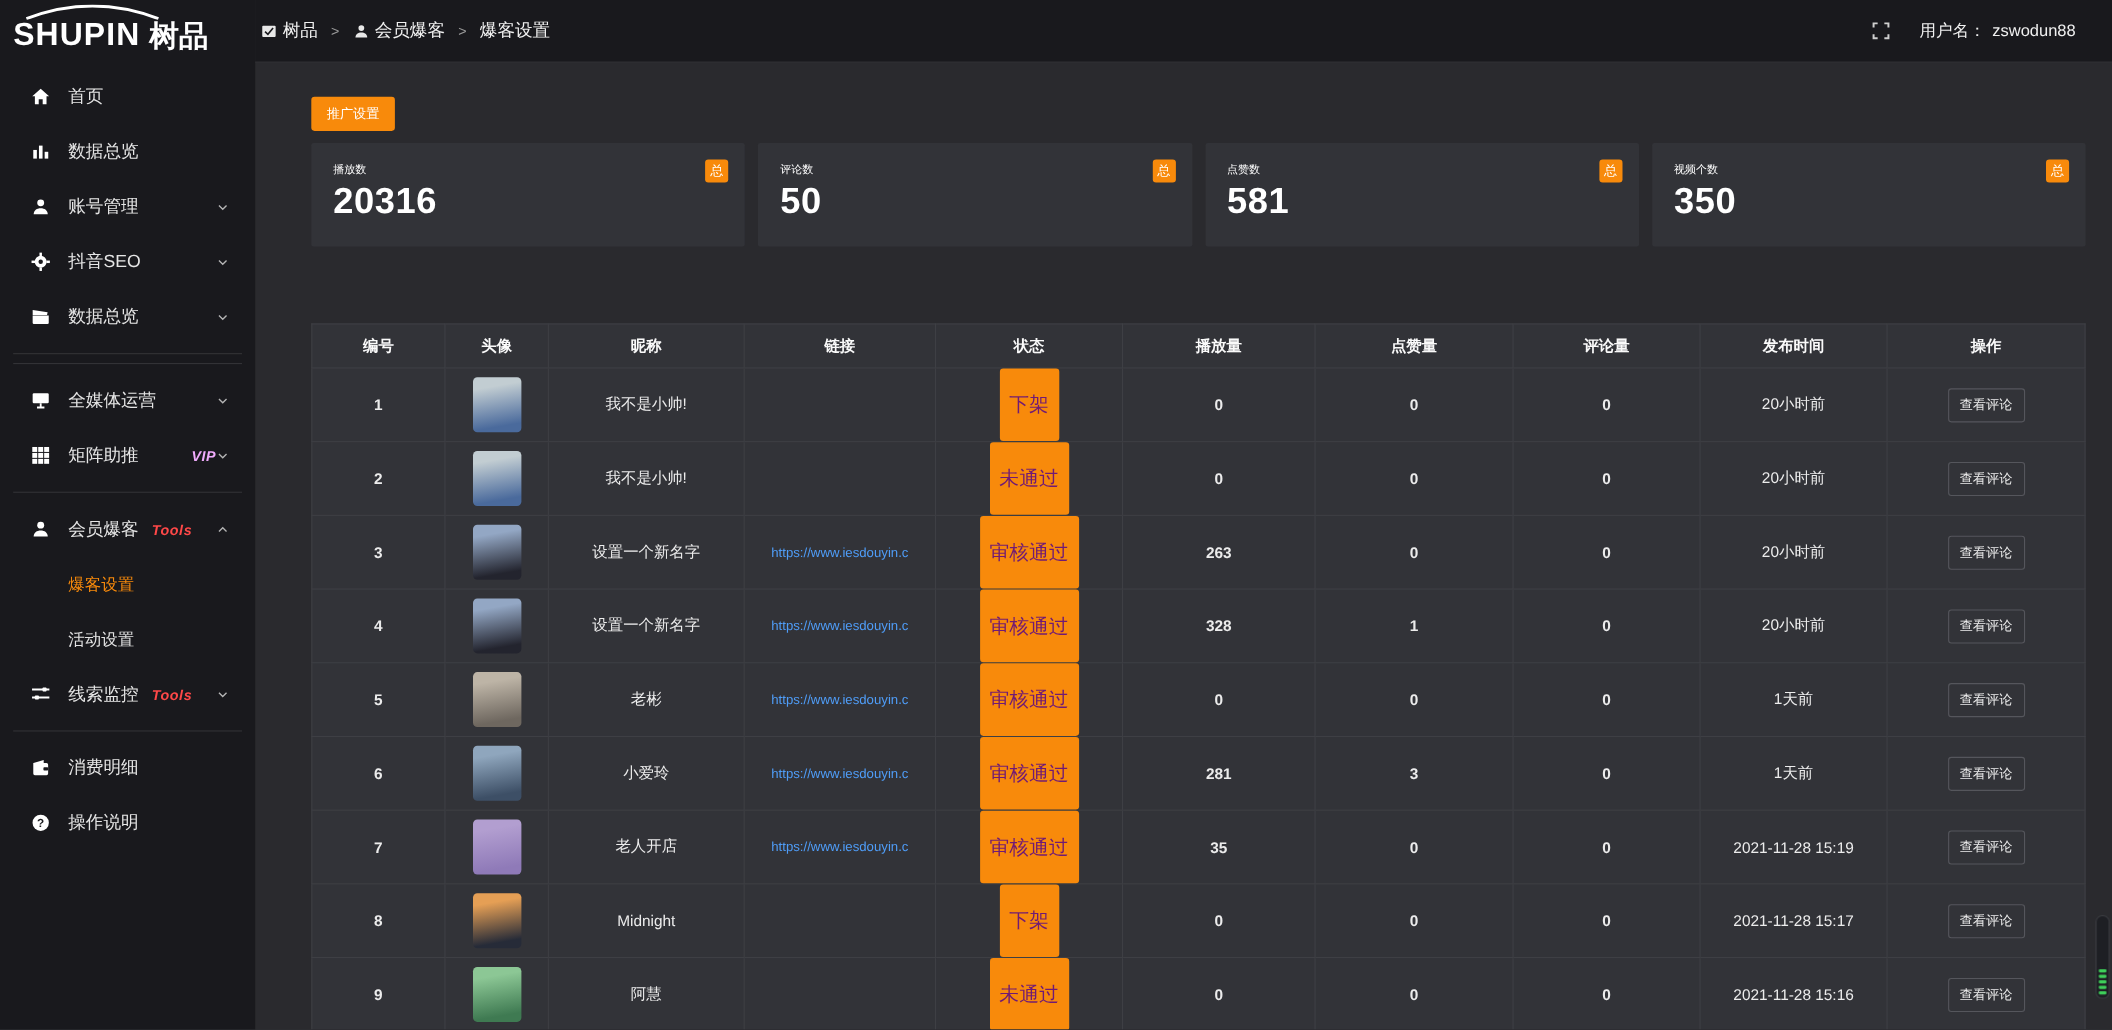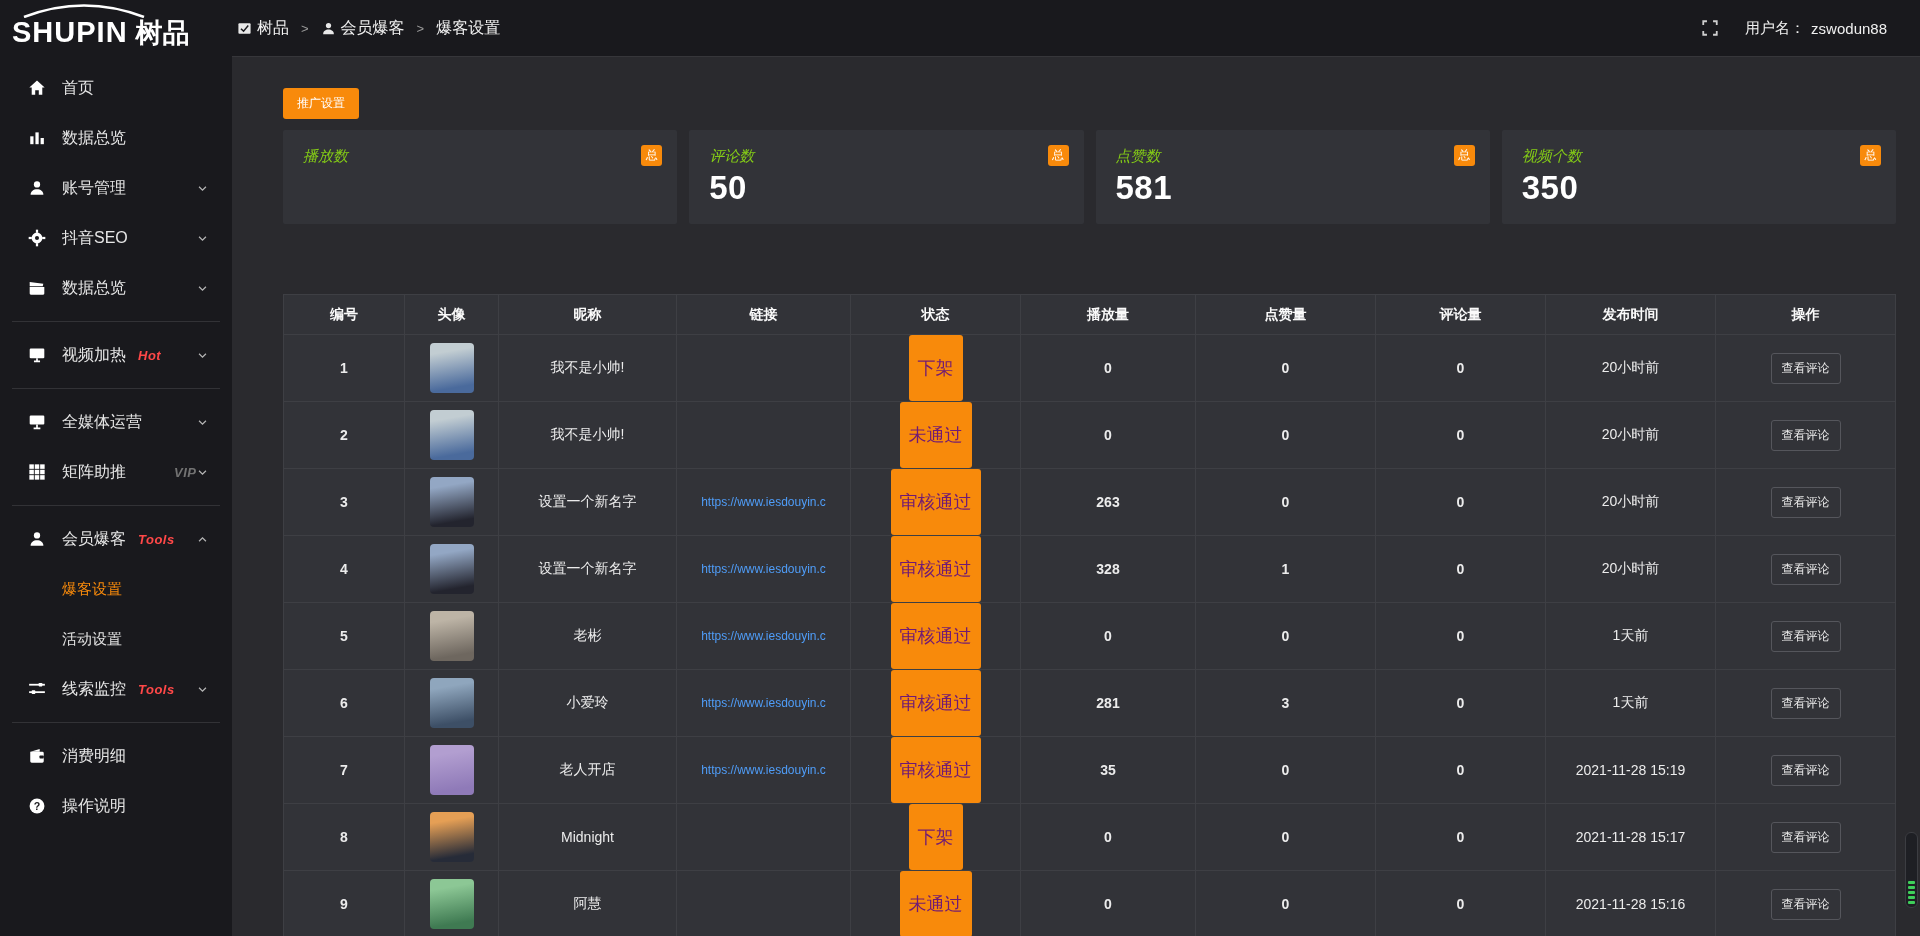--- a/index.html
+++ b/index.html
@@ -36,21 +36,21 @@
   .topbar-right { margin-left:auto; display:flex; align-items:center; gap:26px; }
   .fullscreen-btn { width:18px; height:18px; color:#cfcfcf; cursor:pointer; display:inline-flex; }
   .user-box { display:flex; align-items:center; gap:6px; font-size:15px; color:#f0f0f0; cursor:pointer; }
   .user-chevron { width:12px; height:12px; color:#cfcfcf; display:inline-flex; margin-top:2px; }
   
   .content { flex:1; padding:31px 25px 0 51px; overflow:hidden; }
   .promo-btn { background:var(--accent,#f88a0b); color:#fff; border:none; font-size:12px;
                padding:7px 14px; border-radius:3px; cursor:pointer; display:inline-block; margin-bottom:11px; }
   .cards { display:flex; gap:12px; margin-bottom:70px; }
   .stat-card { flex:1; height:94px; background:var(--panel-bg,#323338); border-radius:2px; position:relative; padding:17px 20px; }
-  .stat-label { font-size:15px; color:#84cc16;font-style:italic; }
+  .stat-label { font-size:10px; color:#ffffff; }
   .stat-value { font-size:33px; font-weight:700; color:#fff; margin-top:3px; letter-spacing:.5px; }
   .stat-badge { position:absolute; top:15px; right:15px; background:var(--accent,#f88a0b); color:#fff;
                 font-size:12px; width:21px; height:21px; border-radius:3px; display:flex; align-items:center; justify-content:center; }
   
   table { width:1612px; table-layout:fixed; border-collapse:collapse; background:var(--panel-bg,#323338); }
   th { height:40px; font-size:14px; font-weight:700; color:#fafafa; border:1px solid #3e3f44; }
   td { height:63.5px; text-align:center; font-size:14px; color:#ececec; border:1px solid #3e3f44; vertical-align:middle; }
   td.num { font-weight:600; }
   .avatar { width:44px; height:50px; border-radius:4px; margin:0 auto; }
   .nickname { font-weight:500; }
@@ -133,35 +133,20 @@
           </svg>
         </span>
         <span class="sb-label">数据总览</span>
         <span class="sb-chevron">
           <svg viewBox="0 0 16 16" fill="none" stroke="currentColor" stroke-width="1.8">
             <path d="M3 5.5 8 10.5 13 5.5"></path>
           </svg>
         </span>
       </div>
       <div class="sb-divider"></div>
-      <div class="sb-item">
-        <span class="sb-icon">
-          <svg viewBox="0 0 16 16">
-            <rect x="1.5" y="2.3" width="13" height="8.6" rx="1" fill="currentColor"></rect>
-            <path d="M8 10.9v2.4M5.3 13.6h5.4" stroke="currentColor" stroke-width="1.5" fill="none"></path>
-          </svg>
-        </span>
-        <span class="sb-label">视频加热</span>
-        <span class="sb-tag" style="color: rgb(255, 72, 72);">Hot</span>
-        <span class="sb-chevron">
-          <svg viewBox="0 0 16 16" fill="none" stroke="currentColor" stroke-width="1.8">
-            <path d="M3 5.5 8 10.5 13 5.5"></path>
-          </svg>
-        </span>
-      </div>
       <div class="sb-divider"></div>
       <div class="sb-item">
         <span class="sb-icon">
           <svg viewBox="0 0 16 16">
             <rect x="1.5" y="2.3" width="13" height="8" rx="1" fill="currentColor"></rect>
             <path d="M8 10.3v3M5 13.7h6" stroke="currentColor" stroke-width="1.5" fill="none"></path>
           </svg>
         </span>
         <span class="sb-label">全媒体运营</span>
         <span class="sb-chevron">
@@ -178,21 +163,21 @@
             <rect x="10.8" y="1.2" width="4" height="4"></rect>
             <rect x="1.2" y="6" width="4" height="4"></rect>
             <rect x="6" y="6" width="4" height="4"></rect>
             <rect x="10.8" y="6" width="4" height="4"></rect>
             <rect x="1.2" y="10.8" width="4" height="4"></rect>
             <rect x="6" y="10.8" width="4" height="4"></rect>
             <rect x="10.8" y="10.8" width="4" height="4"></rect>
           </svg>
         </span>
         <span class="sb-label">矩阵助推</span>
-        <span class="sb-tag" style="color: #737373; margin-left: 48px;">VIP</span>
+        <span class="sb-tag" style="color: #f0abfc; margin-left: 48px;">VIP</span>
         <span class="sb-chevron">
           <svg viewBox="0 0 16 16" fill="none" stroke="currentColor" stroke-width="1.8">
             <path d="M3 5.5 8 10.5 13 5.5"></path>
           </svg>
         </span>
       </div>
       <div class="sb-divider"></div>
       <div class="sb-item">
         <span class="sb-icon">
           <svg viewBox="0 0 16 16" fill="currentColor">
@@ -291,20 +276,21 @@
     </div>
   </header>
 
   <div class="content">
     <button class="promo-btn">推广设置</button>
 
     <div class="cards">
         <div class="stat-card">
           <div class="stat-label">播放数</div>
           <div class="stat-badge">总</div>
+          <div class="stat-value">20316</div>
         </div>
         <div class="stat-card">
           <div class="stat-label">评论数</div>
           <div class="stat-badge">总</div>
           <div class="stat-value">50</div>
         </div>
         <div class="stat-card">
           <div class="stat-label">点赞数</div>
           <div class="stat-badge">总</div>
           <div class="stat-value">581</div>

